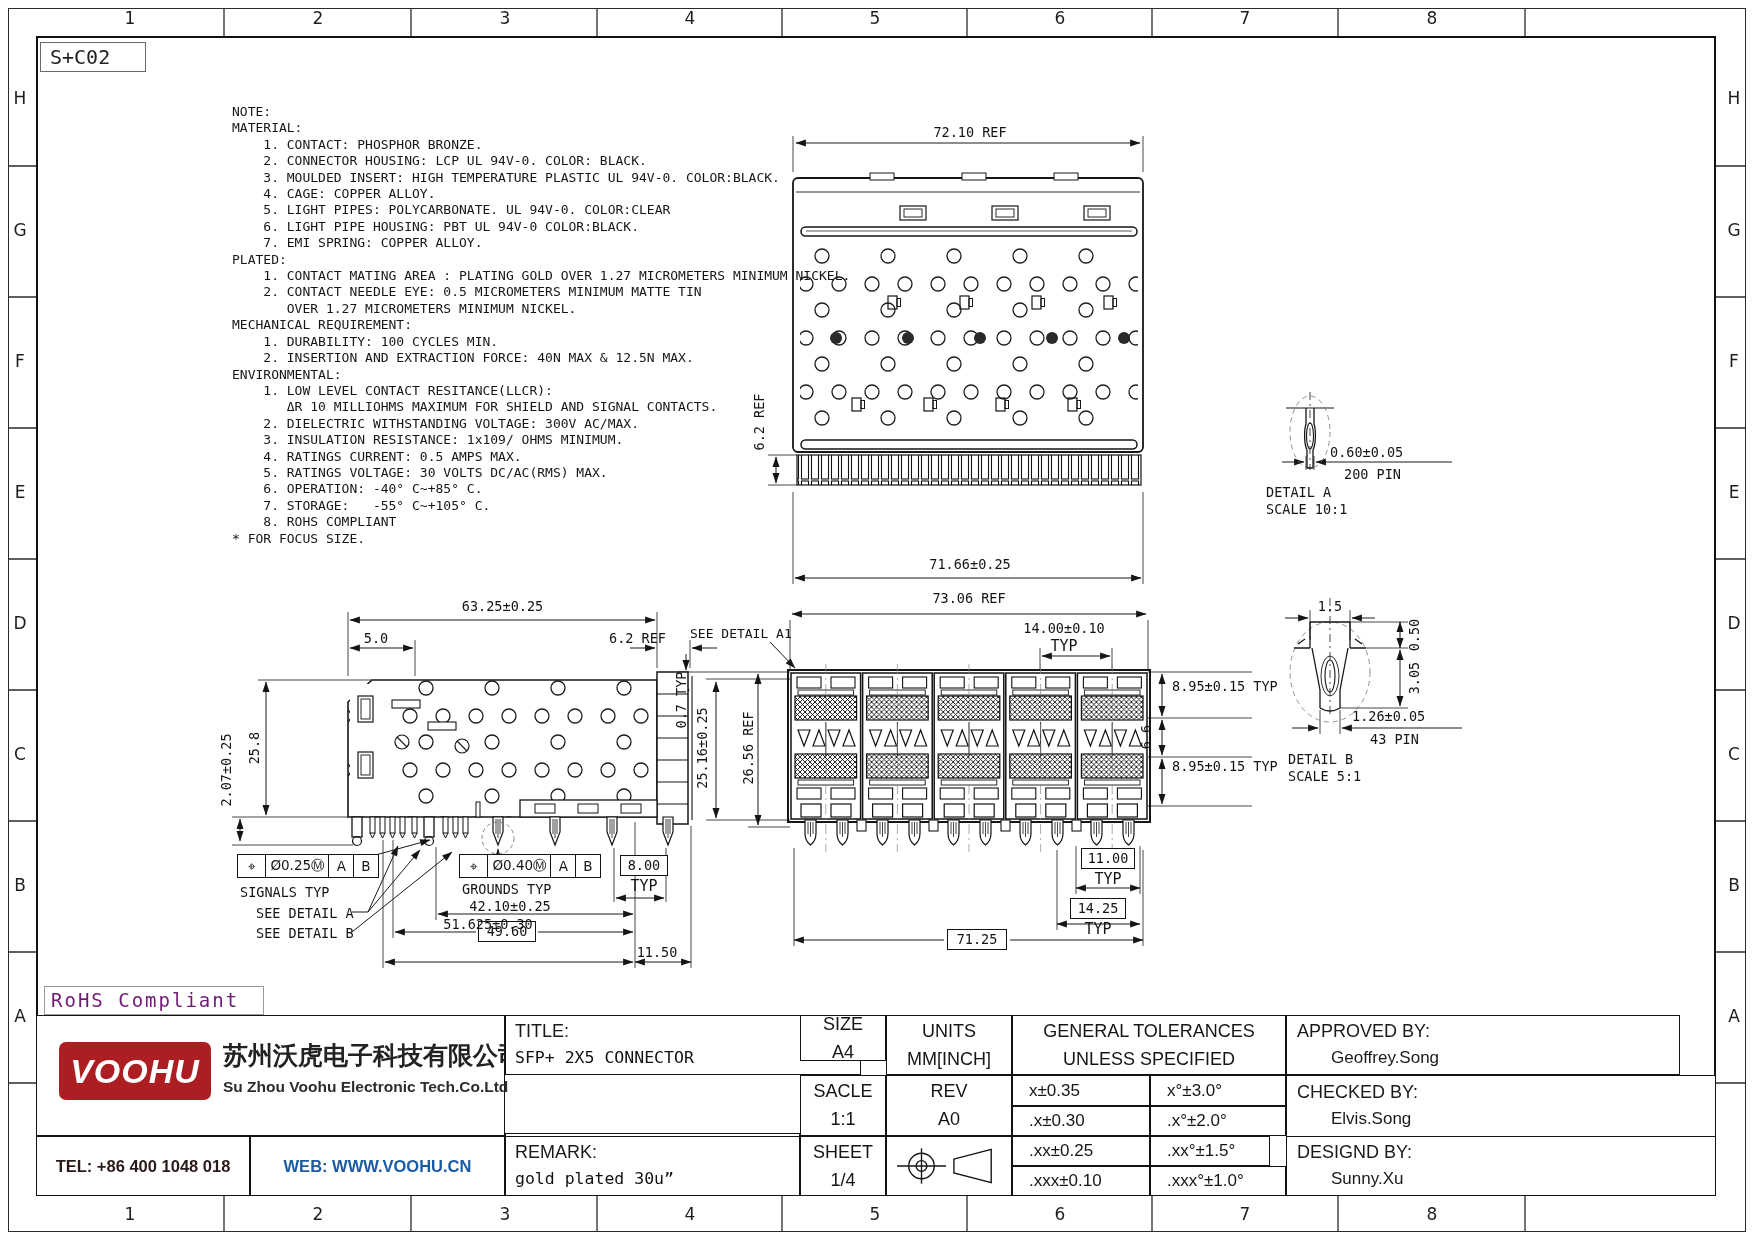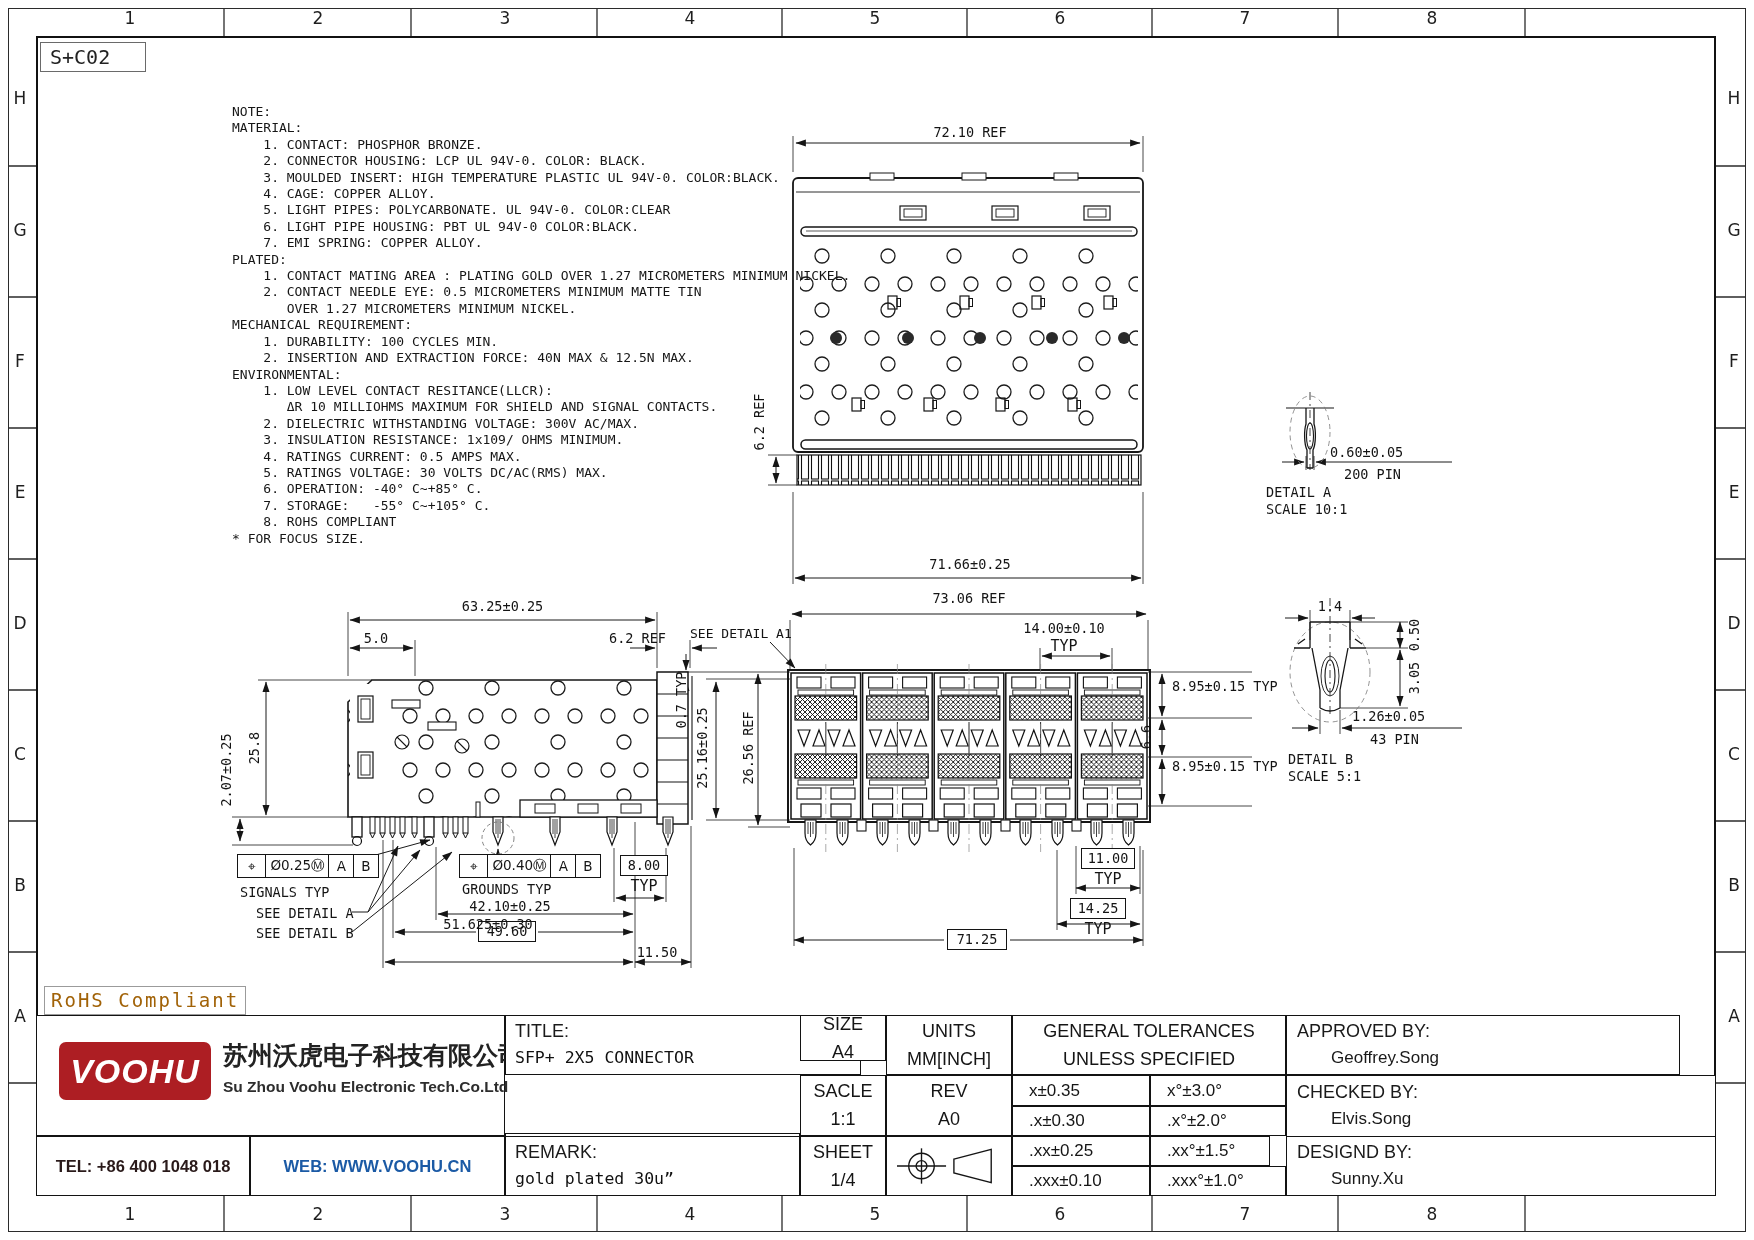--- a/index.html
+++ b/index.html
@@ -16,22 +16,22 @@
   .dim{position:absolute;font:13.5px/16px "DejaVu Sans Mono",monospace;color:#141414;
        text-align:center;white-space:nowrap}
   .dimL{text-align:left}
   .rot{transform:rotate(-90deg)}
   .bx{border:1.4px solid #141414;background:#fff;height:21px;line-height:18px}
   .typ{font-size:15px}
   #notes{position:absolute;left:232px;top:104px;white-space:pre;
          font:13px/16.4px "DejaVu Sans Mono",monospace;color:#161616}
   #scode{position:absolute;left:40px;top:42px;width:106px;height:30px;border:1.2px solid #6a6a6a;
          font:20px/28px "DejaVu Sans Mono",monospace;padding-left:9px;color:#222;background:#fff}
-  #rohs{position:absolute;left:44px;top:986px;width:202px;height:29px;border:1.6px solid #9b9b9b;
-        font:19px/26px "DejaVu Sans Mono",monospace;letter-spacing:2px;color:#a16207;
+  #rohs{position:absolute;left:44px;top:986px;width:220px;height:29px;border:1.6px solid #9b9b9b;
+        font:19px/26px "DejaVu Sans Mono",monospace;letter-spacing:2px;color:#701a75;
         padding-left:6px;background:#fff}
   .fcf{position:absolute;display:flex;height:24px}
   .fcf span{border:1.3px solid #141414;margin-left:-1.3px;display:flex;align-items:center;
         justify-content:center;font:13.5px "DejaVu Sans",sans-serif;background:#fff;padding:0 4px}
   .cell{position:absolute;border:1.6px solid #131313;background:#fff}
   .cl{position:absolute;font:18px "Liberation Sans",sans-serif;color:#1a1a1a;white-space:nowrap}
   .cv{position:absolute;font:16.5px "DejaVu Sans Mono",monospace;color:#111;white-space:nowrap}
   .cn{position:absolute;font:17px "Liberation Sans",sans-serif;color:#1a1a1a;white-space:nowrap}
   .cc{display:flex;flex-direction:column;align-items:center;justify-content:center;
       height:100%;gap:7px;font-size:18px}
@@ -398,21 +398,21 @@
   <div class="dim rot" style="left:703px;top:740px;width:90px">26.56 REF</div>
   <div class="dim dimL" style="left:1172px;top:678px;width:152px">8.95±0.15 TYP</div>
   <div class="dim rot" style="left:1126px;top:729px;width:40px">6.6</div>
   <div class="dim dimL" style="left:1172px;top:758px;width:152px">8.95±0.15 TYP</div>
   <div class="dim bx" style="left:1081px;top:848px;width:54px">11.00</div>
   <div class="dim typ" style="left:1081px;top:871px;width:54px">TYP</div>
   <div class="dim bx" style="left:1070px;top:898px;width:56px">14.25</div>
   <div class="dim typ" style="left:1070px;top:921px;width:56px">TYP</div>
   <div class="dim bx" style="left:947px;top:929px;width:60px">71.25</div>
 
-  <div class="dim" style="left:1308px;top:598px;width:44px">1.4</div>
+  <div class="dim" style="left:1308px;top:598px;width:44px">1.5</div>
   <div class="dim rot" style="left:1392px;top:627px;width:44px">0.50</div>
   <div class="dim rot" style="left:1392px;top:670px;width:44px">3.05</div>
   <div class="dim dimL" style="left:1352px;top:708px;width:98px">1.26±0.05</div>
   <div class="dim dimL" style="left:1370px;top:731px;width:74px">43 PIN</div>
   <div class="dim dimL" style="left:1288px;top:751px;width:90px">DETAIL B</div>
   <div class="dim dimL" style="left:1288px;top:768px;width:98px">SCALE 5:1</div>
 
   <div class="cell" style="left:36px;top:1015px;width:469px;height:121px">
     <div id="logoBox">VOOHU</div>
     <div id="cnName">苏州沃虎电子科技有限公司</div>

